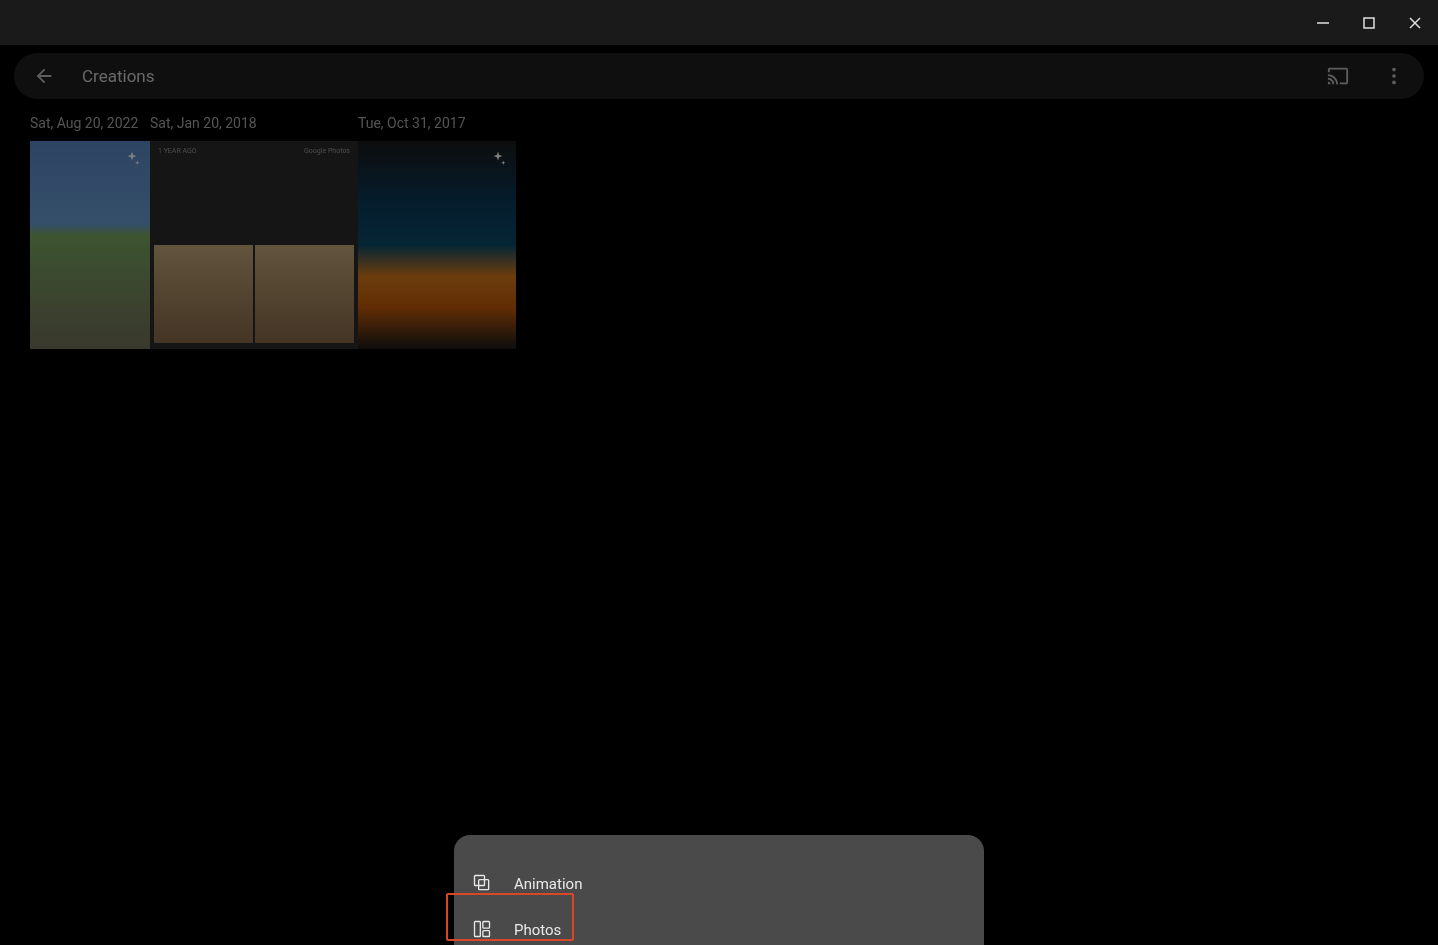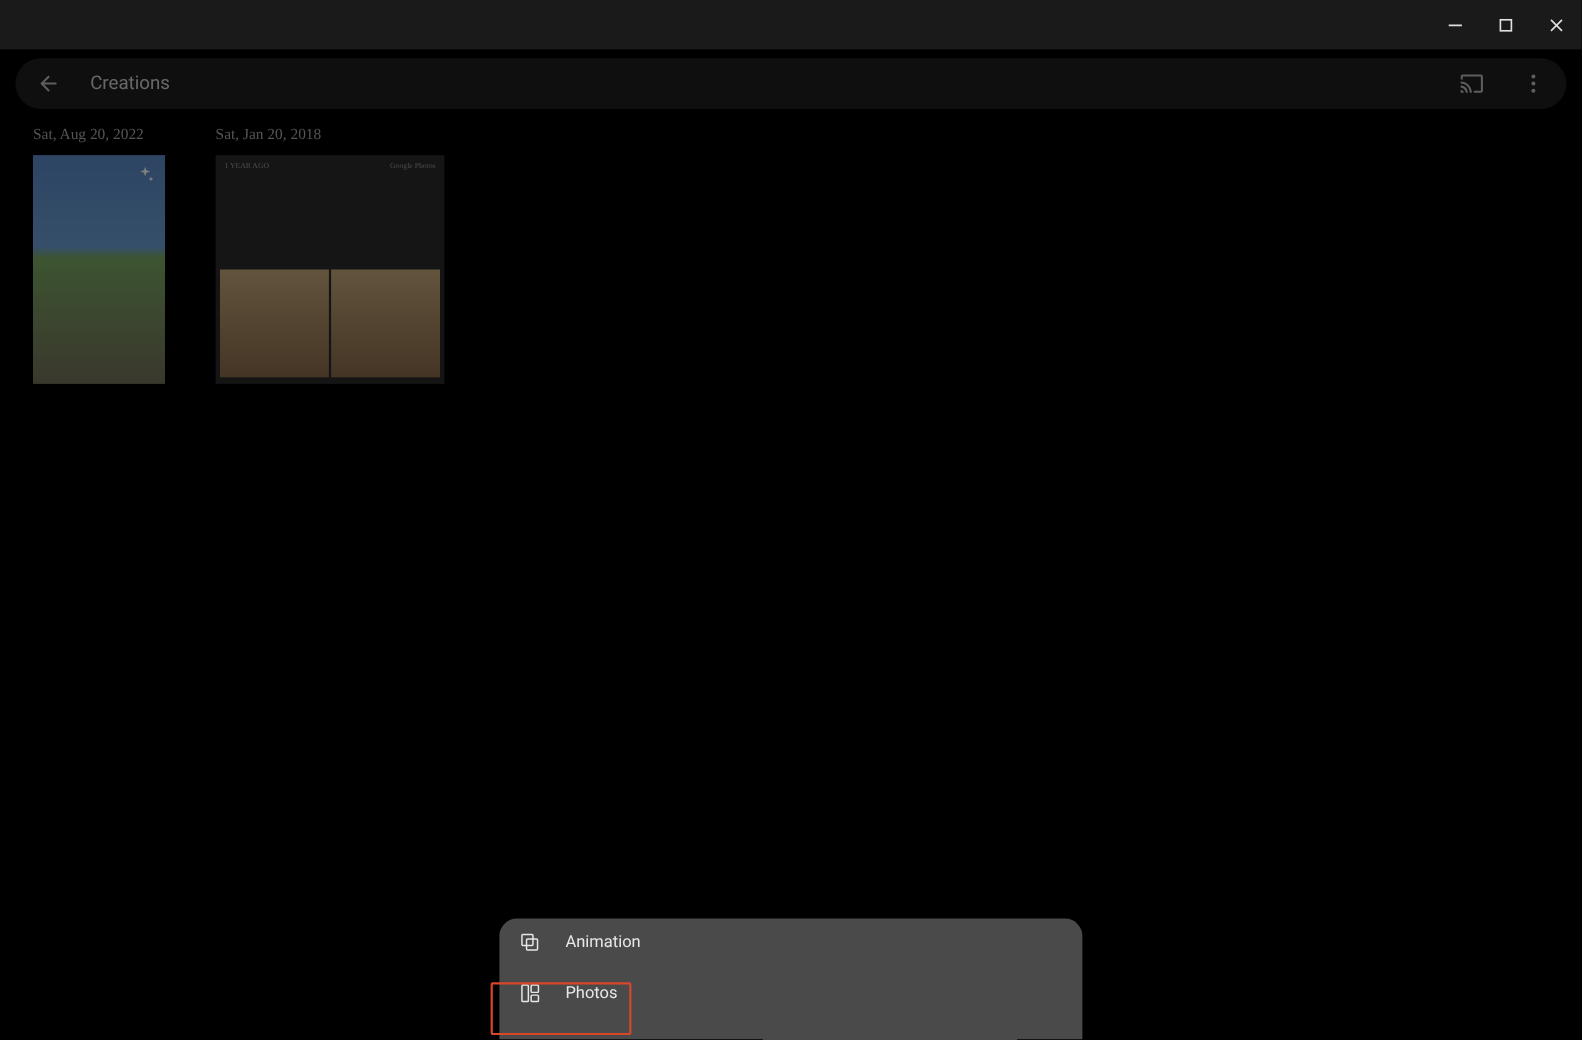--- a/index.html
+++ b/index.html
@@ -12,21 +12,21 @@
 
   
   .appbar-wrapper { padding: 8px 14px 0; }
   .appbar { height: 46px; background: #1e1e1e; border-radius: 23px; display: flex; align-items: center; padding: 0 10px; gap: 16px; }
   .appbar .back { width: 40px; height: 40px; display:flex; align-items:center; justify-content:center; cursor:pointer; color:#bdbdbd; }
   .appbar .title { font-size: 17px; color: #d0d0d0; font-weight: 400; flex: 0 0 auto; margin-left: 2px; }
   .appbar .spacer { flex: 1; }
   .appbar .ricon { width: 40px; height: 40px; display:flex; align-items:center; justify-content:center; cursor:pointer; color:#bdbdbd; }
 
   
-  .content { position: relative; padding: 16px 30px; display: flex; gap: 46px; align-items: flex-start; font-family: Liberation Serif, serif; }
+  .content { position: relative; padding: 16px 30px; display: flex; align-items: flex-start; }
   .group { display:flex; flex-direction:column; gap:10px; }
   .date-label { font-size: 14px; color: #a8a8a8; font-weight: 400; }
   .thumb { position: relative; background:#222; overflow:hidden; }
   .thumb .sparkle { position:absolute; top:8px; right:8px; width:20px; height:20px; display:flex; align-items:center; justify-content:center; color:#fff; }
 
   
   .thumb-0 { width:120px; height:208px; background: linear-gradient(180deg, #5a8ac4 0%, #6b9dd5 40%, #7aa862 45%, #73705a 100%); }
   .thumb-1 { width:140px; height:208px; display:grid; grid-template-columns:1fr 1fr; grid-template-rows:1fr 1fr 1fr; gap:1px; }
   .thumb-1 > div { background:#4a4a3c; }
   .thumb-1 > div:nth-child(1){ background: linear-gradient(#6d7a5a,#4a4a3c);}
@@ -41,21 +41,21 @@
   .thumb-2 > div:nth-child(4) { background: linear-gradient(#6a7a7a, #4a5a5a); }
   .thumb-3 { width:158px; height:208px; background: linear-gradient(180deg, #1a1a1a 0%, #0a3a5a 30%, #0a4a6a 50%, #d67a1a 65%, #c45a0a 80%, #1a1a1a 100%); }
 
   
   .scrim { position:absolute; inset:0; background: rgba(0,0,0,0.5); pointer-events:none; }
   .main-area { position: relative; height: calc(945px - 45px); }
   .main-area > .appbar-wrapper, .main-area > .content { position: relative; }
 
   
   .sheet { position:absolute; left:50%; bottom:0; transform:translateX(-50%); width:530px; background:#4a4a4a; border-radius:16px 16px 0 0; padding:12px 0 6px; z-index:50; }
-  .sheet-item { display:flex; align-items:flex-start; height:46px; padding:0 18px; gap:22px; color:#e8e8e8; font-size:15px; cursor:pointer; }
+  .sheet-item { display:flex; align-items:flex-end; height:46px; padding:0 18px; gap:22px; color:#e8e8e8; font-size:15px; cursor:pointer; }
   .sheet-item .ic { width:20px; height:20px; display:flex; align-items:center; justify-content:center; color:#e8e8e8; }
   .highlight-red { position:absolute; border:2px solid #d9472b; border-radius:2px; pointer-events:none; z-index:60; }
 
   svg { display:block; }
 </style>
 </head>
 <body>
 
 <div class="titlebar">
   <div class="win-btn">
@@ -123,20 +123,30 @@
           <span>1 YEAR AGO</span>
           <span>Google Photos</span>
         </div>
         <div></div>
           <div></div>
           <div></div>
           <div></div>
       </div>
     </div>
 
+    <div class="group">
+      <div class="date-label">Tue, Oct 31, 2017</div>
+      <div class="thumb thumb-3">
+        <div class="sparkle">
+          <svg width="18" height="18" viewBox="0 0 24 24">
+              <path d="M12 2l1.5 4.5L18 8l-4.5 1.5L12 14l-1.5-4.5L6 8l4.5-1.5z M19 14l.8 2.2L22 17l-2.2.8L19 20l-.8-2.2L16 17l2.2-.8z" fill="#fff"></path>
+            </svg>
+        </div>
+      </div>
+    </div>
 
   </div>
 
   <div class="scrim"></div>
 
   <div class="sheet">
     <div class="sheet-item">
       <span class="ic">
         <svg width="20" height="20" viewBox="0 0 24 24">
             <rect x="3" y="3" width="12" height="12" rx="1" fill="none" stroke="currentColor" stroke-width="1.6"></rect>

